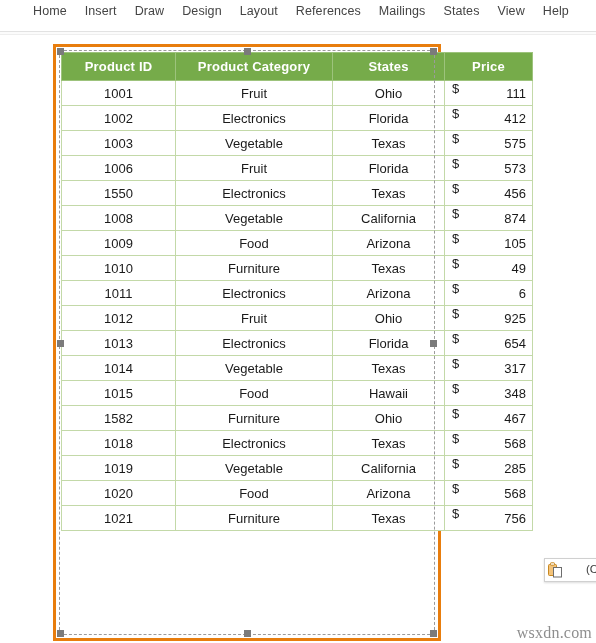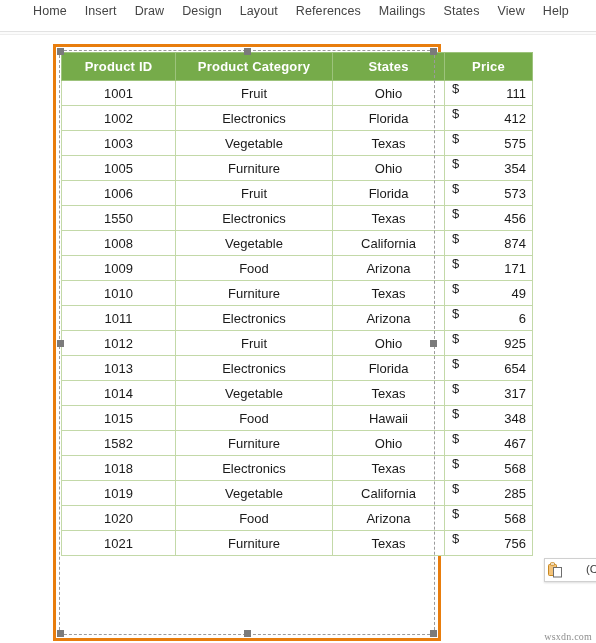--- a/index.html
+++ b/index.html
@@ -158,21 +158,21 @@
     font-size: 8px;
     color: #6b6b6b;
     line-height: 1;
     transform: translateY(1px);
   }
 
   
   #watermark {
     position: absolute;
     right: 4px; bottom: 1px;
-    font-size: 10px;
+    font-size: 16px;
     color: #8e8e8e;
     letter-spacing: .2px;
     z-index: 30;
     font-family: "Liberation Serif", serif;
   }
 </style>
 </head>
 <body>
 
 <div id="ribbon-tabs">
@@ -232,26 +232,20 @@
             <td>Florida</td>
             <td class="price-cell"><span class="currency">$</span><span>412</span></td>
           </tr>
           <tr>
             <td>1003</td>
             <td>Vegetable</td>
             <td>Texas</td>
             <td class="price-cell"><span class="currency">$</span><span>575</span></td>
           </tr>
           <tr>
-            <td>1005</td>
-            <td>Furniture</td>
-            <td>Ohio</td>
-            <td class="price-cell"><span class="currency">$</span><span>354</span></td>
-          </tr>
-          <tr>
             <td>1006</td>
             <td>Fruit</td>
             <td>Florida</td>
             <td class="price-cell"><span class="currency">$</span><span>573</span></td>
           </tr>
           <tr>
             <td>1550</td>
             <td>Electronics</td>
             <td>Texas</td>
             <td class="price-cell"><span class="currency">$</span><span>456</span></td>
@@ -259,21 +253,21 @@
           <tr>
             <td>1008</td>
             <td>Vegetable</td>
             <td>California</td>
             <td class="price-cell"><span class="currency">$</span><span>874</span></td>
           </tr>
           <tr>
             <td>1009</td>
             <td>Food</td>
             <td>Arizona</td>
-            <td class="price-cell"><span class="currency">$</span><span>171</span></td>
+            <td class="price-cell"><span class="currency">$</span><span>105</span></td>
           </tr>
           <tr>
             <td>1010</td>
             <td>Furniture</td>
             <td>Texas</td>
             <td class="price-cell"><span class="currency">$</span><span>49</span></td>
           </tr>
           <tr>
             <td>1011</td>
             <td>Electronics</td>

